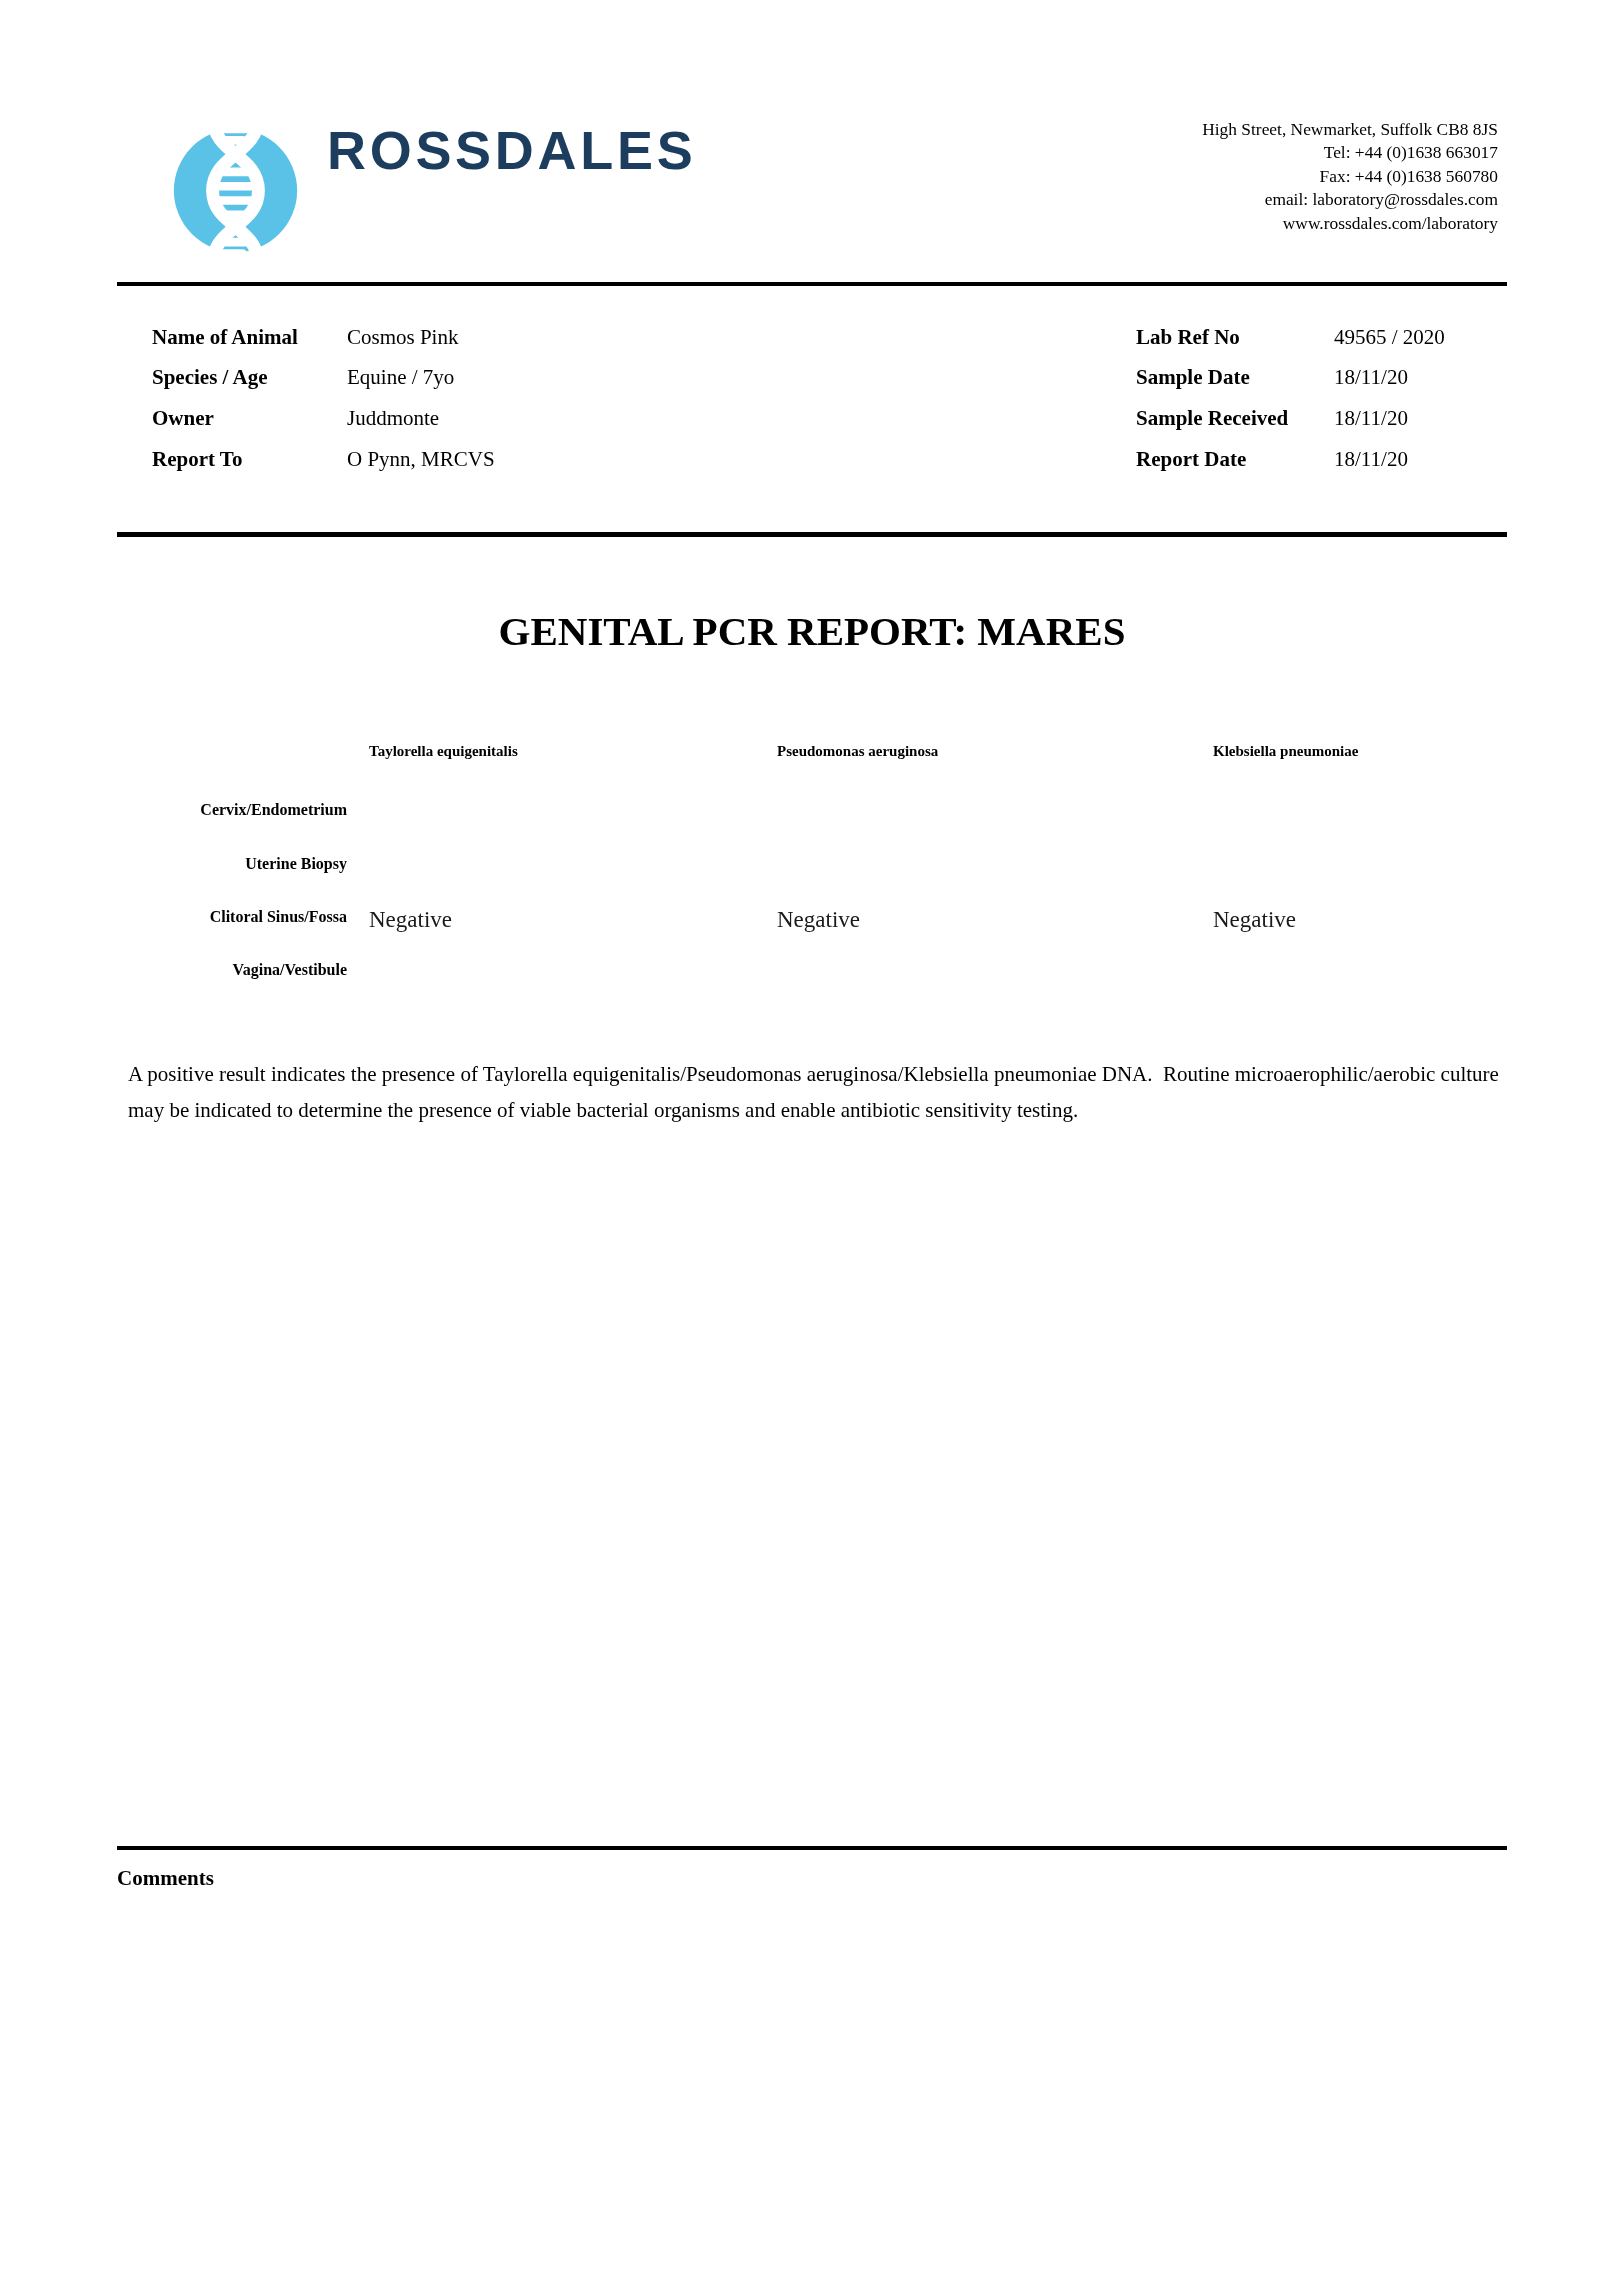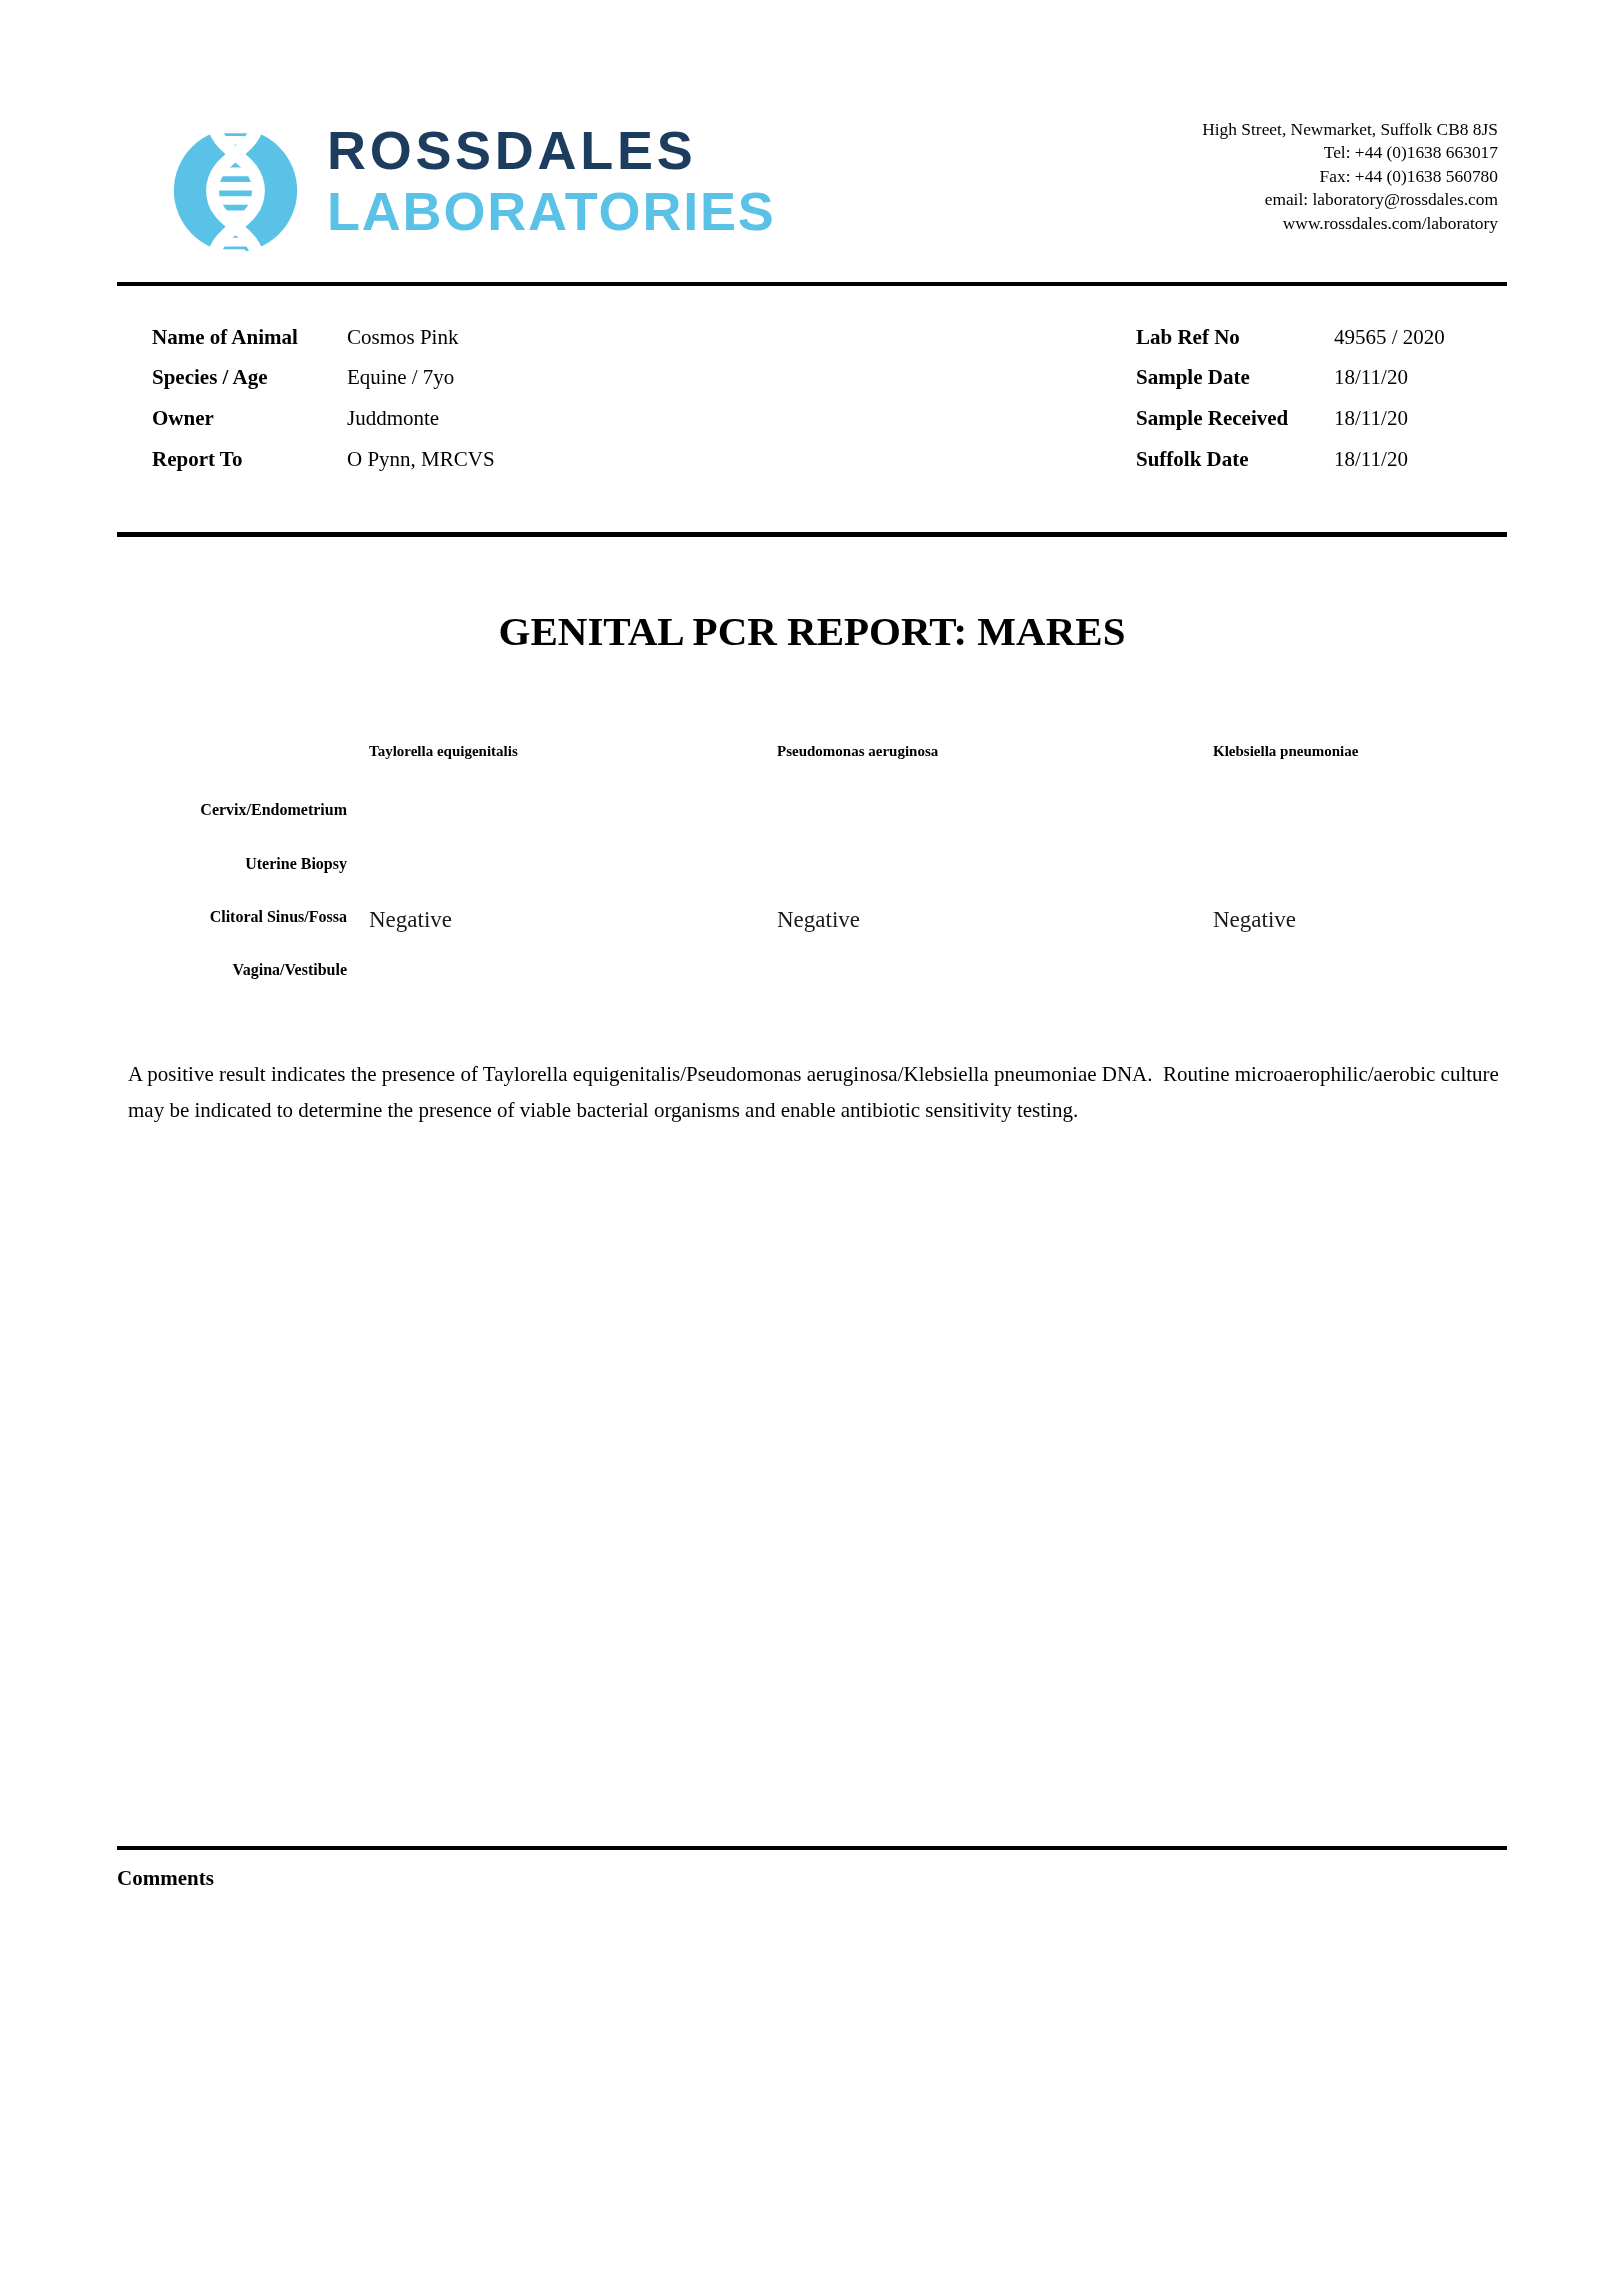--- a/index.html
+++ b/index.html
@@ -95,21 +95,20 @@
       <line x1="37" y1="72" x2="53" y2="72" stroke-width="6"></line>
       <line x1="38" y1="91" x2="53" y2="91" stroke-width="6"></line>
       <line x1="35" y1="99" x2="50" y2="99" stroke-width="6"></line>
 
       <path d="M29,3 C29,30 61,30 61,55 C61,80 29,80 29,107" stroke-width="9"></path>
       <path d="M61,3 C61,30 29,30 29,55 C29,80 61,80 61,107" stroke-width="9"></path>
     </g>
   </svg>
 
   <div class="brand-line1">ROSSDALES</div>
-  <div class="brand-line2">LABORATORIES</div>
 
   <div class="contact">
     <div>High Street, Newmarket, Suffolk CB8 8JS</div>
     <div>Tel: +44 (0)1638 663017</div>
     <div>Fax: +44 (0)1638 560780</div>
     <div>email: laboratory@rossdales.com</div>
     <div>www.rossdales.com/laboratory</div>
   </div>
 
   <div class="rule rule-1"></div>
@@ -122,21 +121,21 @@
   <div class="info-value col-l-value row-2">Juddmonte</div>
   <div class="info-label col-l-label row-3">Report To</div>
   <div class="info-value col-l-value row-3">O Pynn, MRCVS</div>
 
   <div class="info-label col-r-label row-0">Lab Ref No</div>
   <div class="info-value col-r-value row-0">49565 / 2020</div>
   <div class="info-label col-r-label row-1">Sample Date</div>
   <div class="info-value col-r-value row-1">18/11/20</div>
   <div class="info-label col-r-label row-2">Sample Received</div>
   <div class="info-value col-r-value row-2">18/11/20</div>
-  <div class="info-label col-r-label row-3">Suffolk Date</div>
+  <div class="info-label col-r-label row-3">Report Date</div>
   <div class="info-value col-r-value row-3">18/11/20</div>
 
   <div class="rule rule-2"></div>
 
   <div class="report-title">GENITAL PCR REPORT: MARES</div>
 
   <div class="tbl-col-header tbl-col-0">Taylorella equigenitalis</div>
   <div class="tbl-col-header tbl-col-1">Pseudomonas aeruginosa</div>
   <div class="tbl-col-header tbl-col-2">Klebsiella pneumoniae</div>
 

